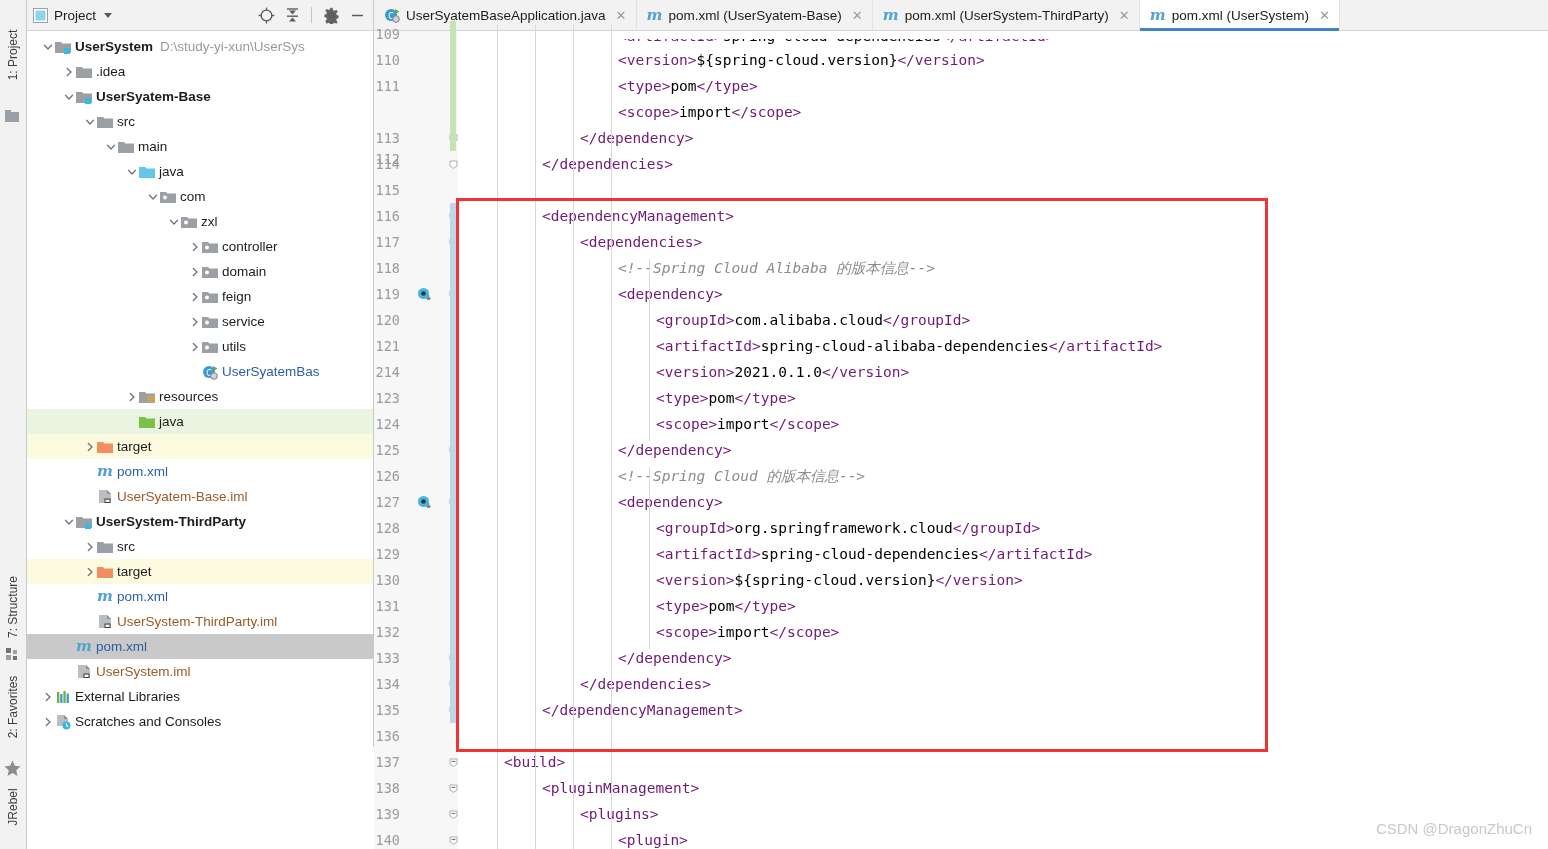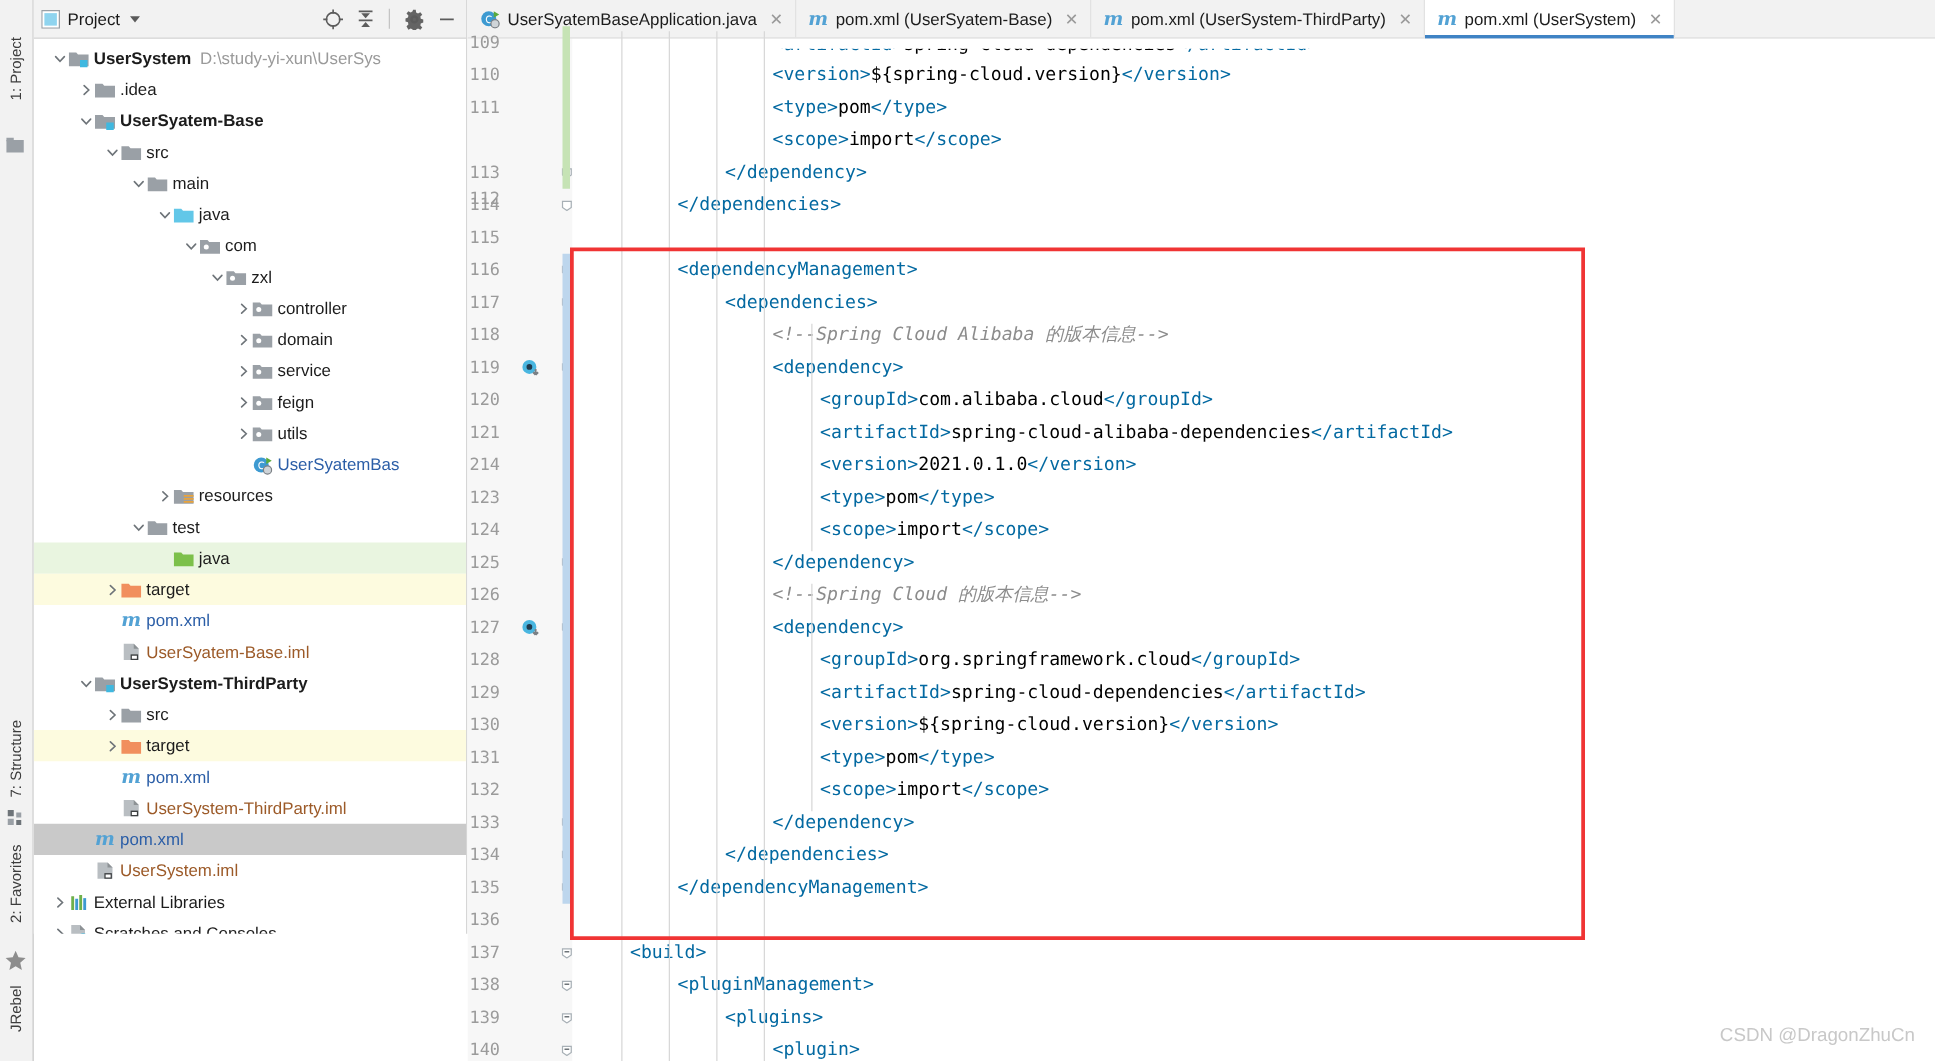--- a/index.html
+++ b/index.html
@@ -94,21 +94,21 @@
     position:absolute;left:74px;width:11px;height:26px;
     display:flex;align-items:center;justify-content:center;
   }
   .dlic{position:absolute;left:42px;width:16px;height:26px;display:flex;align-items:center;justify-content:center;}
 
   .codearea{flex:1;position:relative;background:#fff;}
   .ln{
     position:absolute;left:0;height:26px;line-height:26px;white-space:pre;
     font-family:"DejaVu Sans Mono", monospace;font-size:14.5px;color:#000;
   }
-  .tag{color:#0369a1;}
+  .tag{color:#701a75;}
   .cmt{color:#8c8c8c;font-style:italic;}
   .indent-guide{position:absolute;width:1px;background:#d8d8d8;}
 
   .redbox{
     position:absolute;border:3px solid #f03434;pointer-events:none;
   }
   .watermark{
     position:absolute;right:16px;bottom:12px;color:#c8c8c8;font-size:15px;
     font-family:"Liberation Sans",sans-serif;
   }
@@ -352,36 +352,36 @@
             <svg width="10" height="10" viewBox="0 0 10 10">
               <path d="M3.3 1.5L7 5l-3.7 3.5" stroke="#6e7479" stroke-width="1.3" fill="none" stroke-linecap="round"></path>
             </svg>
           </div>
           <div class="ic">
             <svg width="16" height="14" viewBox="0 0 16 14">
               <path d="M0 2h6l1.4 1.6H16V13H0z" fill="#9aa0a6"></path>
               <circle cx="5" cy="7.6" r="2" fill="#fff"></circle>
             </svg>
           </div>
+          <span class="lbl">feign</span>
+        </div>
+        <div class="row">
+          <div style="flex: 0 0 161px; height: 25px;"></div>
+          <div class="arrow">
+            <svg width="10" height="10" viewBox="0 0 10 10">
+              <path d="M3.3 1.5L7 5l-3.7 3.5" stroke="#6e7479" stroke-width="1.3" fill="none" stroke-linecap="round"></path>
+            </svg>
+          </div>
+          <div class="ic">
+            <svg width="16" height="14" viewBox="0 0 16 14">
+              <path d="M0 2h6l1.4 1.6H16V13H0z" fill="#9aa0a6"></path>
+              <circle cx="5" cy="7.6" r="2" fill="#fff"></circle>
+            </svg>
+          </div>
           <span class="lbl">service</span>
-        </div>
-        <div class="row">
-          <div style="flex: 0 0 161px; height: 25px;"></div>
-          <div class="arrow">
-            <svg width="10" height="10" viewBox="0 0 10 10">
-              <path d="M3.3 1.5L7 5l-3.7 3.5" stroke="#6e7479" stroke-width="1.3" fill="none" stroke-linecap="round"></path>
-            </svg>
-          </div>
-          <div class="ic">
-            <svg width="16" height="14" viewBox="0 0 16 14">
-              <path d="M0 2h6l1.4 1.6H16V13H0z" fill="#9aa0a6"></path>
-              <circle cx="5" cy="7.6" r="2" fill="#fff"></circle>
-            </svg>
-          </div>
-          <span class="lbl">feign</span>
         </div>
         <div class="row">
           <div style="flex: 0 0 161px; height: 25px;"></div>
           <div class="arrow">
             <svg width="10" height="10" viewBox="0 0 10 10">
               <path d="M3.3 1.5L7 5l-3.7 3.5" stroke="#6e7479" stroke-width="1.3" fill="none" stroke-linecap="round"></path>
             </svg>
           </div>
           <div class="ic">
             <svg width="16" height="14" viewBox="0 0 16 14">
@@ -413,34 +413,20 @@
           </div>
           <div class="ic">
             <svg width="16" height="14" viewBox="0 0 16 14">
               <path d="M0 2h6l1.4 1.6H16V13H0z" fill="#9aa0a6"></path>
               <rect x="8" y="6" width="8" height="1.4" fill="#e8a33d"></rect>
               <rect x="8" y="8.4" width="8" height="1.4" fill="#e8a33d"></rect>
               <rect x="8" y="10.8" width="8" height="1.4" fill="#e8a33d"></rect>
             </svg>
           </div>
           <span class="lbl">resources</span>
-        </div>
-        <div class="row">
-          <div style="flex: 0 0 77px; height: 25px;"></div>
-          <div class="arrow">
-            <svg width="10" height="10" viewBox="0 0 10 10">
-              <path d="M1.5 3.3L5 7l3.5-3.7" stroke="#6e7479" stroke-width="1.3" fill="none" stroke-linecap="round"></path>
-            </svg>
-          </div>
-          <div class="ic">
-            <svg width="16" height="14" viewBox="0 0 16 14">
-              <path d="M0 2h6l1.4 1.6H16V13H0z" fill="#9aa0a6"></path>
-            </svg>
-          </div>
-          <span class="lbl">test</span>
         </div>
         <div class="row green">
           <div style="flex: 0 0 98px; height: 25px;"></div>
           <div class="arrow"></div>
           <div class="ic">
             <svg width="16" height="14" viewBox="0 0 16 14">
               <path d="M0 2h6l1.4 1.6H16V13H0z" fill="#7cc04a"></path>
             </svg>
           </div>
           <span class="lbl">java</span>

